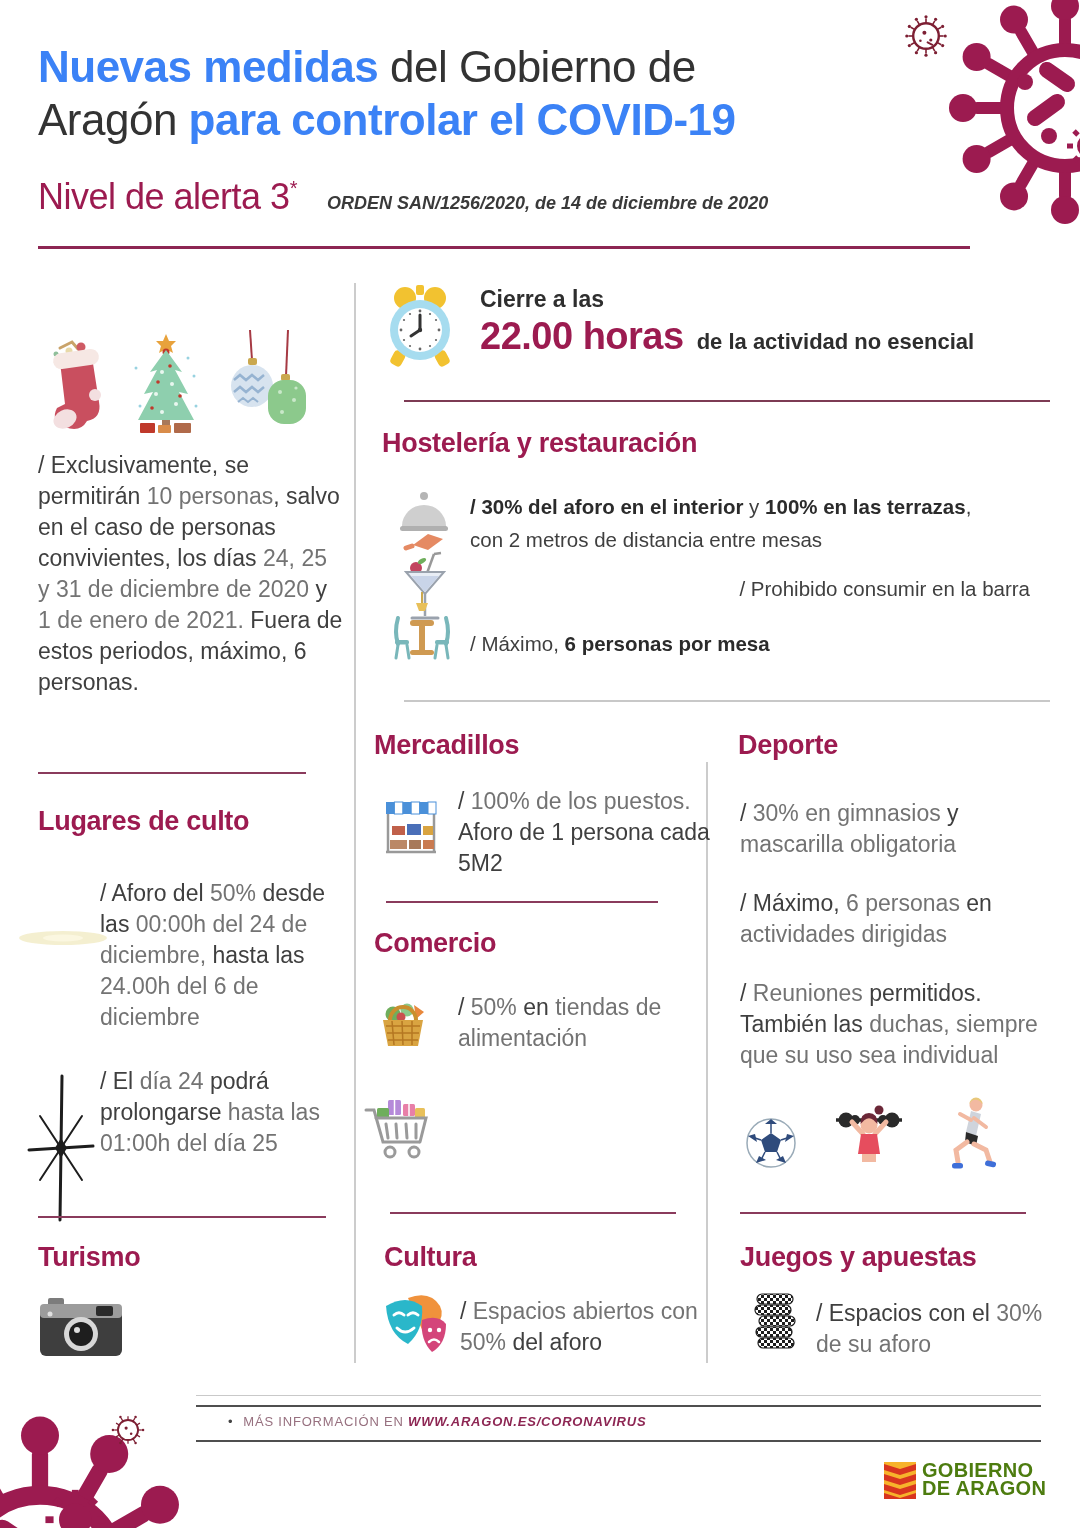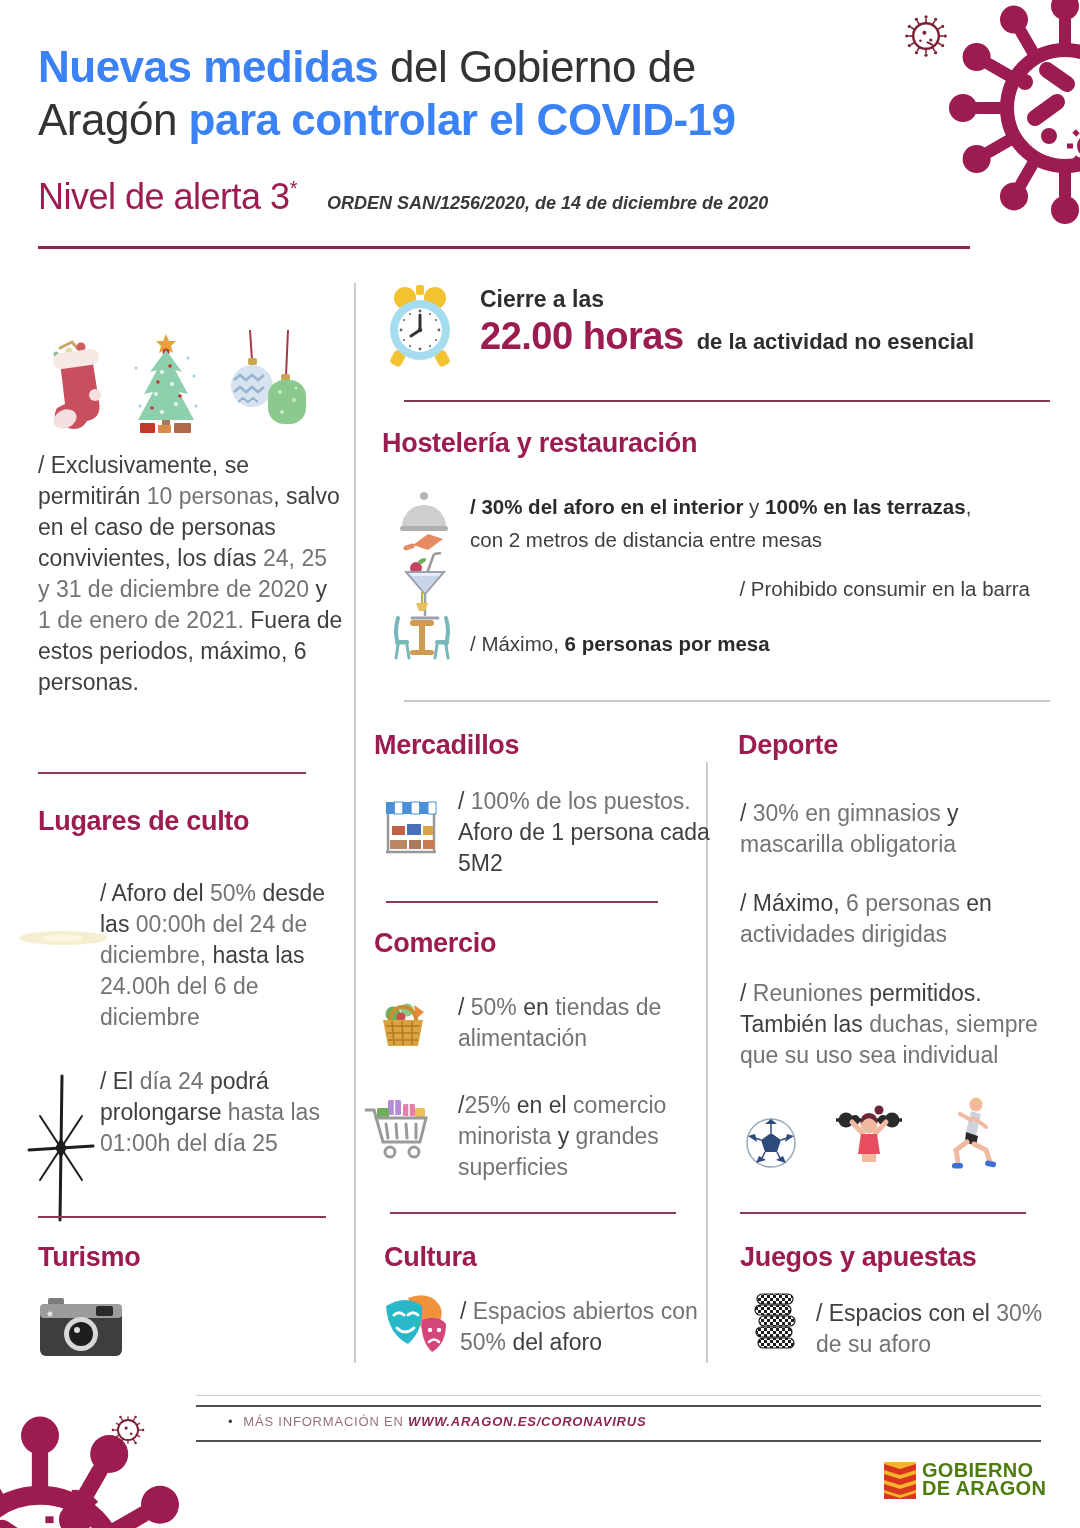--- a/index.html
+++ b/index.html
@@ -497,21 +497,20 @@
         <path d="M14 24 L64 24 L58 48"></path>
         <line x1="24" y1="30" x2="26" y2="44"></line>
           <line x1="34" y1="30" x2="35" y2="44"></line>
           <line x1="44" y1="30" x2="45" y2="44"></line>
           <line x1="54" y1="30" x2="54" y2="44"></line>
       </g>
       <circle cx="28" cy="58" r="5" fill="#fff" stroke="#9a9a9a" stroke-width="3"></circle>
       <circle cx="52" cy="58" r="5" fill="#fff" stroke="#9a9a9a" stroke-width="3"></circle>
     </svg>
   </div>
-  <p class="abs txt" style="left:458px;top:1090px;width:290px;margin:0;"><span>/</span><span class="b">25%</span><span> en el </span><span class="b">comercio minorista</span><span> y </span><span class="b">grandes superficies</span></p>
 
   <div class="abs h2" style="left:738px;top:730px;">Deporte</div>
 
   <p class="abs txt" style="left:740px;top:798px;width:312px;margin:0;"><span>/ </span><span class="b">30% en gimnasios</span><span> y </span><span class="b">mascarilla obligatoria</span></p>
 
   <p class="abs txt" style="left:740px;top:888px;width:312px;margin:0;"><span>/ Máximo, </span><span class="b">6 personas</span><span> en </span><span class="b">actividades dirigidas</span></p>
 
   <p class="abs txt" style="left:740px;top:978px;width:318px;margin:0;"><span>/ </span><span class="b">Reuniones</span><span> permitidos. También las </span><span class="b">duchas, siempre que su uso sea individual</span></p>
 
   <div class="abs" style="left:744px;top:1116px;width:54px;height:54px;">

